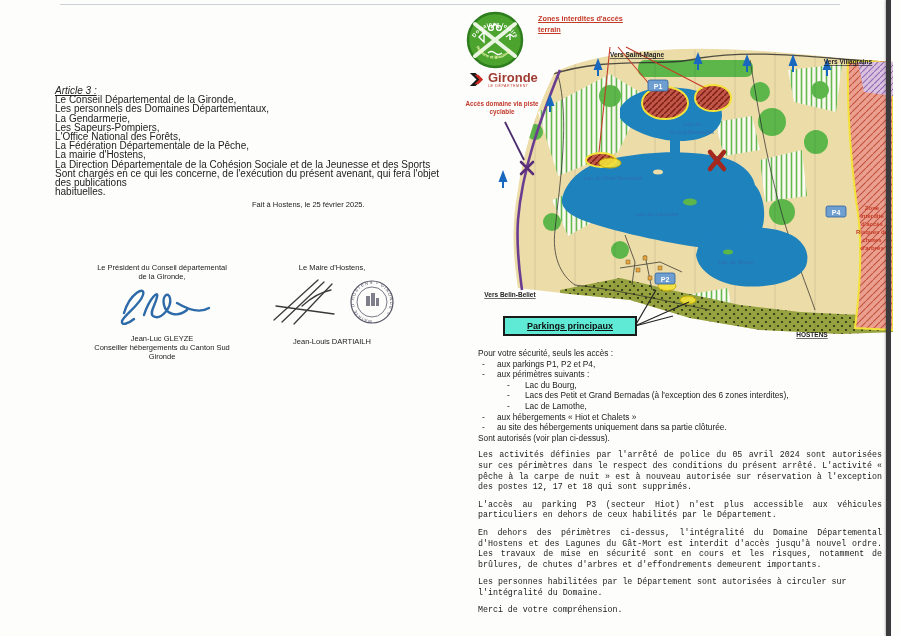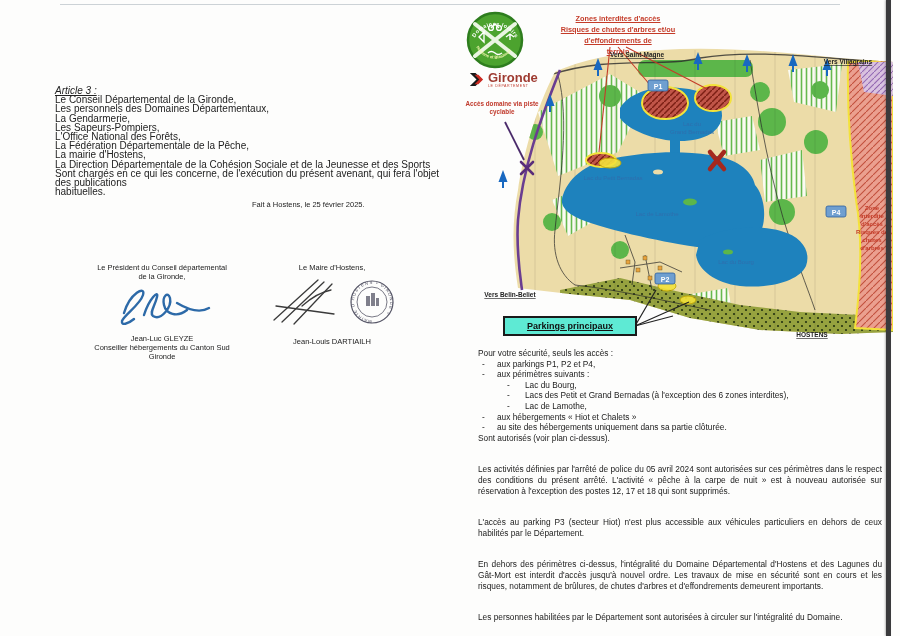--- a/index.html
+++ b/index.html
@@ -15,32 +15,32 @@
   .dateline{position:absolute;left:252px;top:200px;width:180px;font-size:7.5px;color:#222;}
   .sig{position:absolute;text-align:center;font-size:7.5px;line-height:9px;color:#222;}
   .sig-left{left:62px;top:263px;width:200px;}
   .sig-right{left:252px;top:263px;width:160px;}
   .sig .name{margin-top:3px;}
   
   .badge{position:absolute;left:466px;top:11px;width:58px;height:58px;}
   .gironde{position:absolute;left:468px;top:71px;display:flex;align-items:flex-start;gap:3px;}
   .gironde .gname{font-weight:bold;font-size:13px;color:#9e3a30;line-height:13px;}
   .gironde .gsub{font-size:3.6px;letter-spacing:.6px;color:#c0392b;line-height:5px;}
-  .map-title{position:absolute;left:538px;top:13px;width:160px;text-align:center;
+  .map-title{position:absolute;left:538px;top:13px;width:160px;
              font-size:7.3px;line-height:11px;font-weight:bold;color:#c43b28;}
   .map-title div{text-decoration:underline;}
   .access-note{position:absolute;left:465px;top:100px;width:74px;text-align:center;
                font-size:6.3px;line-height:8px;color:#c0392b;font-weight:bold;}
   .parkbox{position:absolute;left:503px;top:316px;width:130px;height:16px;background:#5eead4;
            border:2px solid #1a1a1a;display:flex;align-items:center;justify-content:center;
            font-size:9px;font-weight:bold;text-decoration:underline;color:#111;}
   
   .rbody{position:absolute;left:478px;top:348px;width:404px;font-size:8.3px;line-height:10.6px;color:#1b1b1b;}
   .rbody .just{text-align:justify;}
-  .rbody .gap{margin-top:21px;}
+  .rbody .gap{margin-top:7px;font-family:Liberation Mono, monospace;}
   .b1{position:relative;padding-left:19px;}
   .b1::before{content:"-";position:absolute;left:4px;}
   .b2{position:relative;padding-left:47px;}
   .b2::before{content:"-";position:absolute;left:29px;}
   svg text{font-family:"Liberation Sans",sans-serif;}
 </style>
 </head>
 <body>
 
 <div class="page">
@@ -138,21 +138,20 @@
       <path d="M7,4 L11,4 L16,9 L11,14 L7,14 L12,9 Z" fill="#cc2a22"></path>
     </svg>
     <div>
       <div class="gname">Gironde</div>
       <div class="gsub">LE DÉPARTEMENT</div>
     </div>
   </div>
 
   <div class="map-title">
     <div>Zones interdites d'accès</div>
-    <div>Risques de chutes d'arbres et/ou d'effondrements de</div>
     <div>terrain</div>
   </div>
 
   <div class="access-note">Accès domaine via piste cyclable</div>
 
   <svg class="abs" style="left:460px;top:0;" width="440" height="348" viewBox="0 0 440 348">
     <defs>
       <pattern id="gstripe" width="5" height="5" patternUnits="userSpaceOnUse">
         <rect width="5" height="5" fill="#fbfbf2"></rect>
         <line x1="1.5" y1="0" x2="1.5" y2="5" stroke="#66b94e" stroke-width="1.6"></line>

